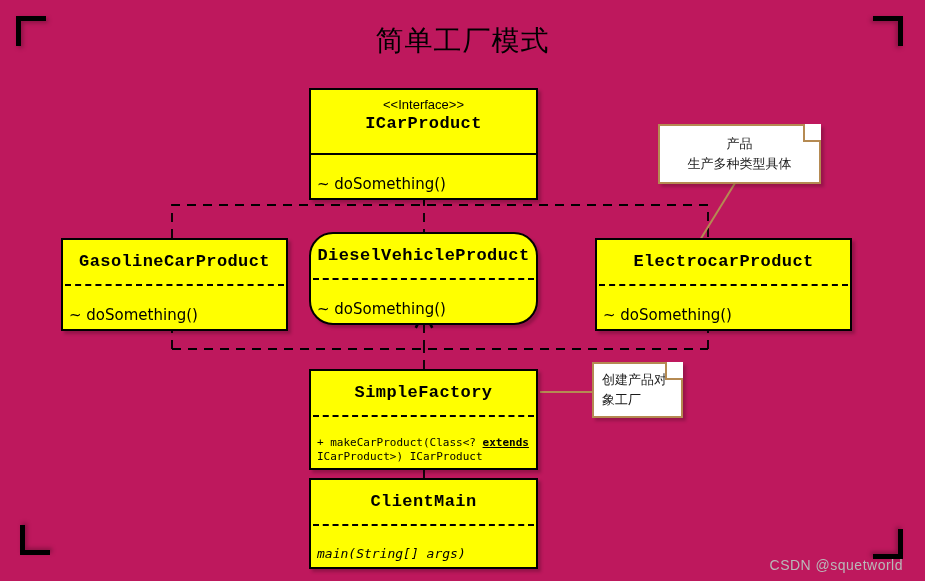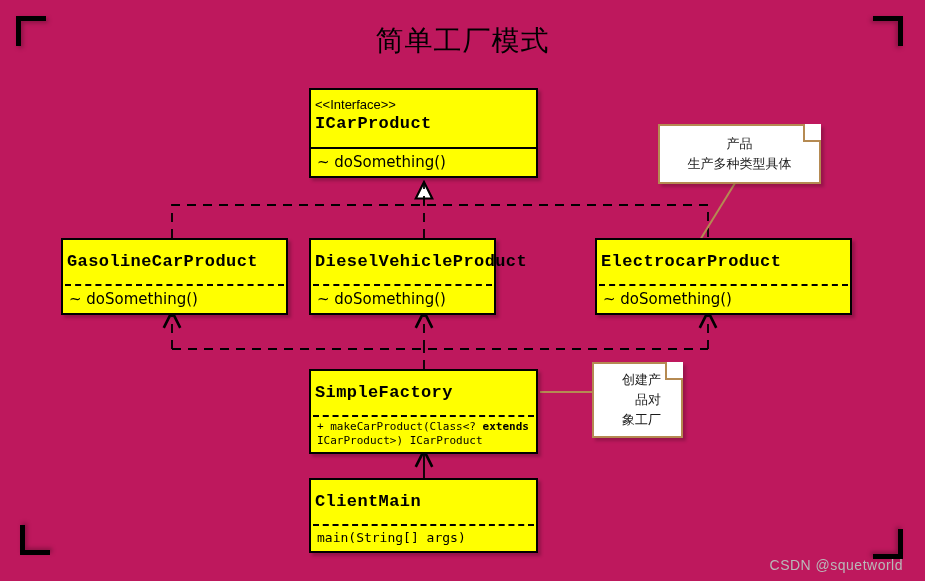--- a/index.html
+++ b/index.html
@@ -59,21 +59,22 @@
 
   
   .uml {
     position: absolute;
     background: #ffff00;
     border: 2px solid #000000;
     box-sizing: border-box;
     box-shadow: 3px 3px 3px rgba(0,0,0,0.22);
   }
   .uml .head {
-    padding: 6px 4px 13px 4px;
+    text-align: center;
+    padding: 6px 4px 19px 4px;
   }
   .uml .stereo {
     font-family: "Liberation Sans", sans-serif;
     font-size: 13px;
     color: #000;
     line-height: 17px;
   }
   .uml .cname {
     font-family: Liberation Mono, monospace;
     font-weight: bold;
@@ -85,41 +86,42 @@
   .uml .sep-solid {
     border-top: 2px solid #000;
     height: 0;
   }
   .uml .sep-dash {
     border-top: 2px dashed #000;
     height: 0;
     margin: 0 2px;
   }
   .uml .members {
-    padding: 3px 5px 4px 6px;
+    padding: 19px 5px 4px 6px;
   }
   .member {
     font-family: "DejaVu Sans", "Liberation Sans", sans-serif;
     font-size: 15px;
     color: #000;
     line-height: 20px;
     white-space: nowrap;
   }
   .member.mono {
     font-family: "DejaVu Sans Mono", "Liberation Mono", monospace;
     font-size: 13px;
     line-height: 18px;
+    font-style: italic;
   }
   .member.small {
     font-family: "DejaVu Sans Mono", "Liberation Mono", monospace;
     font-size: 11px;
     line-height: 14px;
     white-space: normal;
   }
-  .member.small b { font-weight: bold; }
+  .member.small b { font-weight: bold; text-decoration: underline; }
 
   
   .note {
     position: absolute;
     box-sizing: border-box;
     background: #ffffff;
     color: #1a1a1a;
     border: 2px solid #b58a52;
     box-shadow: 3px 3px 3px rgba(0,0,0,0.2);
     font-family: "DejaVu Sans", "Liberation Sans", sans-serif;
@@ -222,21 +224,21 @@
   <div class="uml" style="left:61px; top:238px; width:227px;">
     <div class="head" style="padding-top:11px; padding-bottom:12px;">
       <div class="cname">GasolineCarProduct</div>
     </div>
     <div class="sep-dash"></div>
     <div class="members">
       <div class="member">~ doSomething()</div>
     </div>
   </div>
 
-  <div class="uml" style="left:309px; top:238px; width:187px;">
+  <div class="uml" style="left:309px; top:232px; width:229px;border-radius:24px;">
     <div class="head" style="padding-top:11px; padding-bottom:12px;">
       <div class="cname">DieselVehicleProduct</div>
     </div>
     <div class="sep-dash"></div>
     <div class="members">
       <div class="member">~ doSomething()</div>
     </div>
   </div>
 
   <div class="uml" style="left:595px; top:238px; width:257px;">
@@ -269,21 +271,21 @@
       <div class="member mono">main(String[] args)</div>
     </div>
   </div>
 
   <div class="note" style="left:658px; top:124px; width:163px;">
     <span class="fold"></span>
     <div>产品</div>
     <div>生产多种类型具体</div>
   </div>
 
-  <div class="note left-align" style="left:592px; top:362px; width:91px; padding:6px 20px;text-align:right;">
+  <div class="note left-align" style="left:592px; top:362px; width:91px; padding:6px 8px;">
     <span class="fold"></span>
     <div>创建产品对</div>
     <div>象工厂</div>
   </div>
 
   <div id="watermark">CSDN @squetworld</div>
 
 </div>
 
 </body></html>

